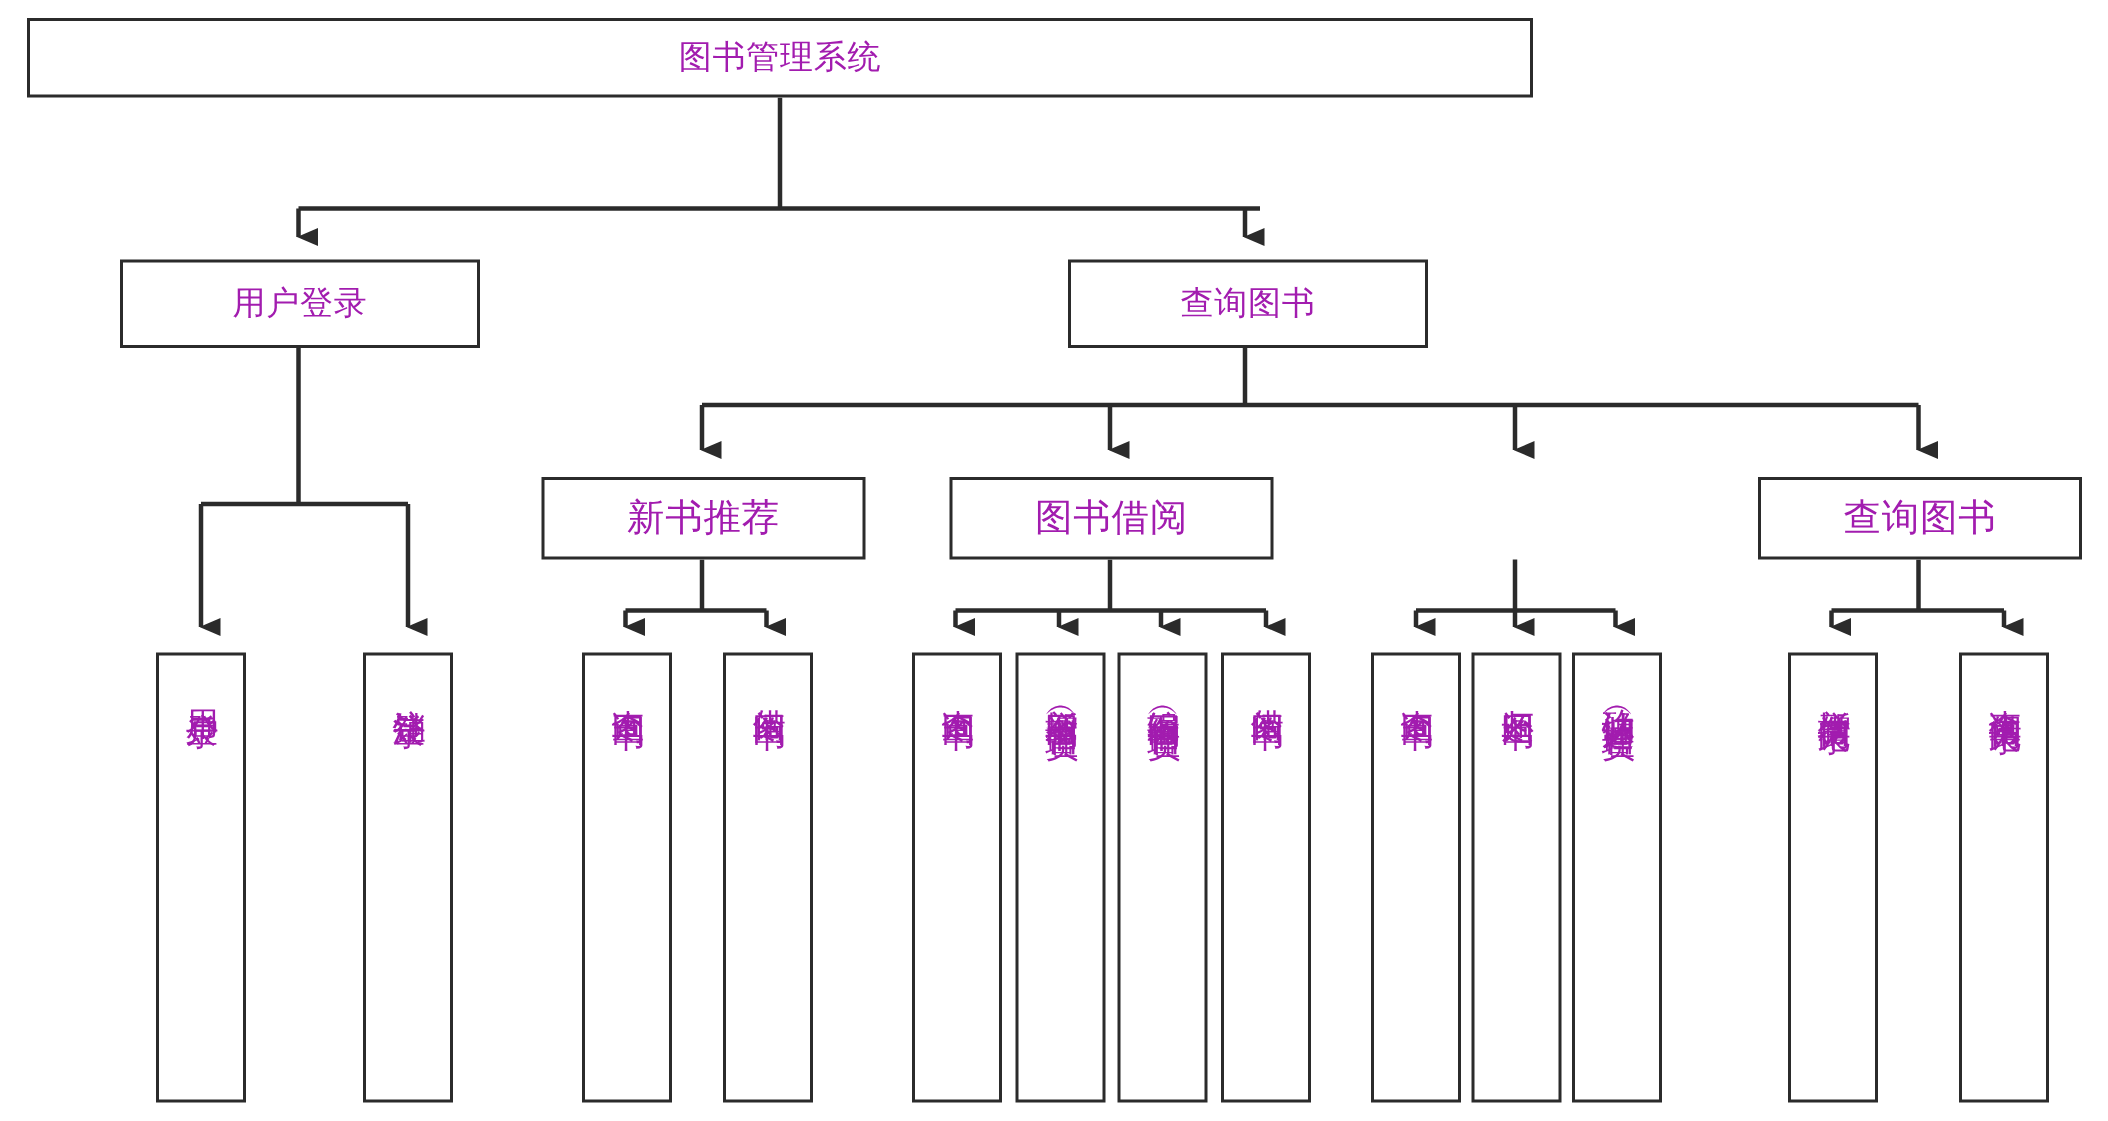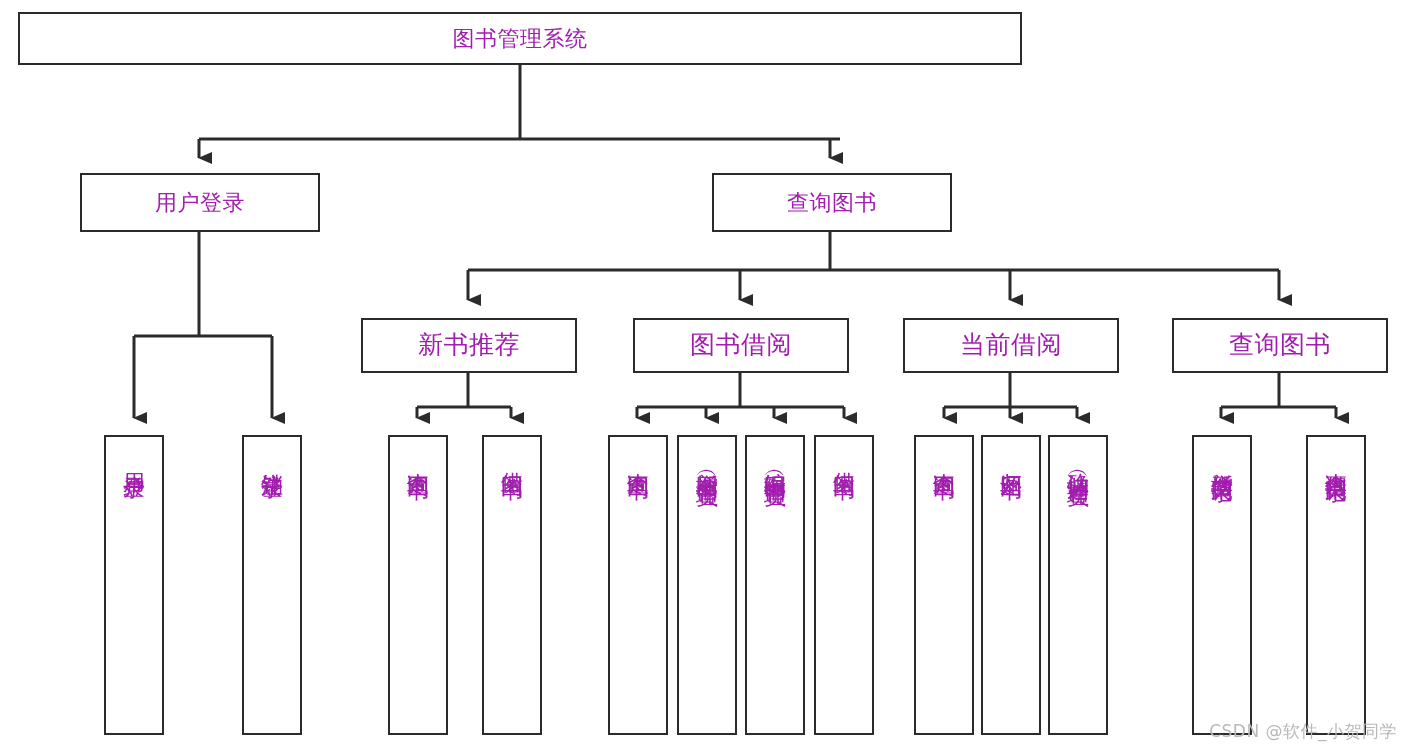--- a/index.html
+++ b/index.html
@@ -137,23 +137,20 @@
   <div class="node lvl1" style="left:712px; top:173px; width:240px; height:59px;">
     <span class="label">查询图书</span>
   </div>
 
   <div class="node lvl2" style="left:361px; top:318px; width:216px; height:55px;">
     <span class="label">新书推荐</span>
   </div>
   <div class="node lvl2" style="left:633px; top:318px; width:216px; height:55px;">
     <span class="label">图书借阅</span>
   </div>
-  <div class="node lvl2" style="left:903px; top:318px; width:216px; height:55px;">
-    <span class="label">当前借阅</span>
-  </div>
   <div class="node lvl2" style="left:1172px; top:318px; width:216px; height:55px;">
     <span class="label">查询图书</span>
   </div>
 
   <div class="node vert" style="left:104px; top:435px; width:60px; height:300px;">
     <span class="label">用户登录</span>
   </div>
   <div class="node vert" style="left:242px; top:435px; width:60px; height:300px;">
     <span class="label">注销登录</span>
   </div>
@@ -188,15 +185,14 @@
     <span class="label">确认归还（管理员）</span>
   </div>
 
   <div class="node vert" style="left:1192px; top:435px; width:60px; height:300px;">
     <span class="label">新增借阅记录</span>
   </div>
   <div class="node vert" style="left:1306px; top:435px; width:60px; height:300px;">
     <span class="label">查询借阅记录</span>
   </div>
 
-  <div id="watermark">CSDN @软件_小贺同学</div>
 
 </div>
 
 </body></html>

